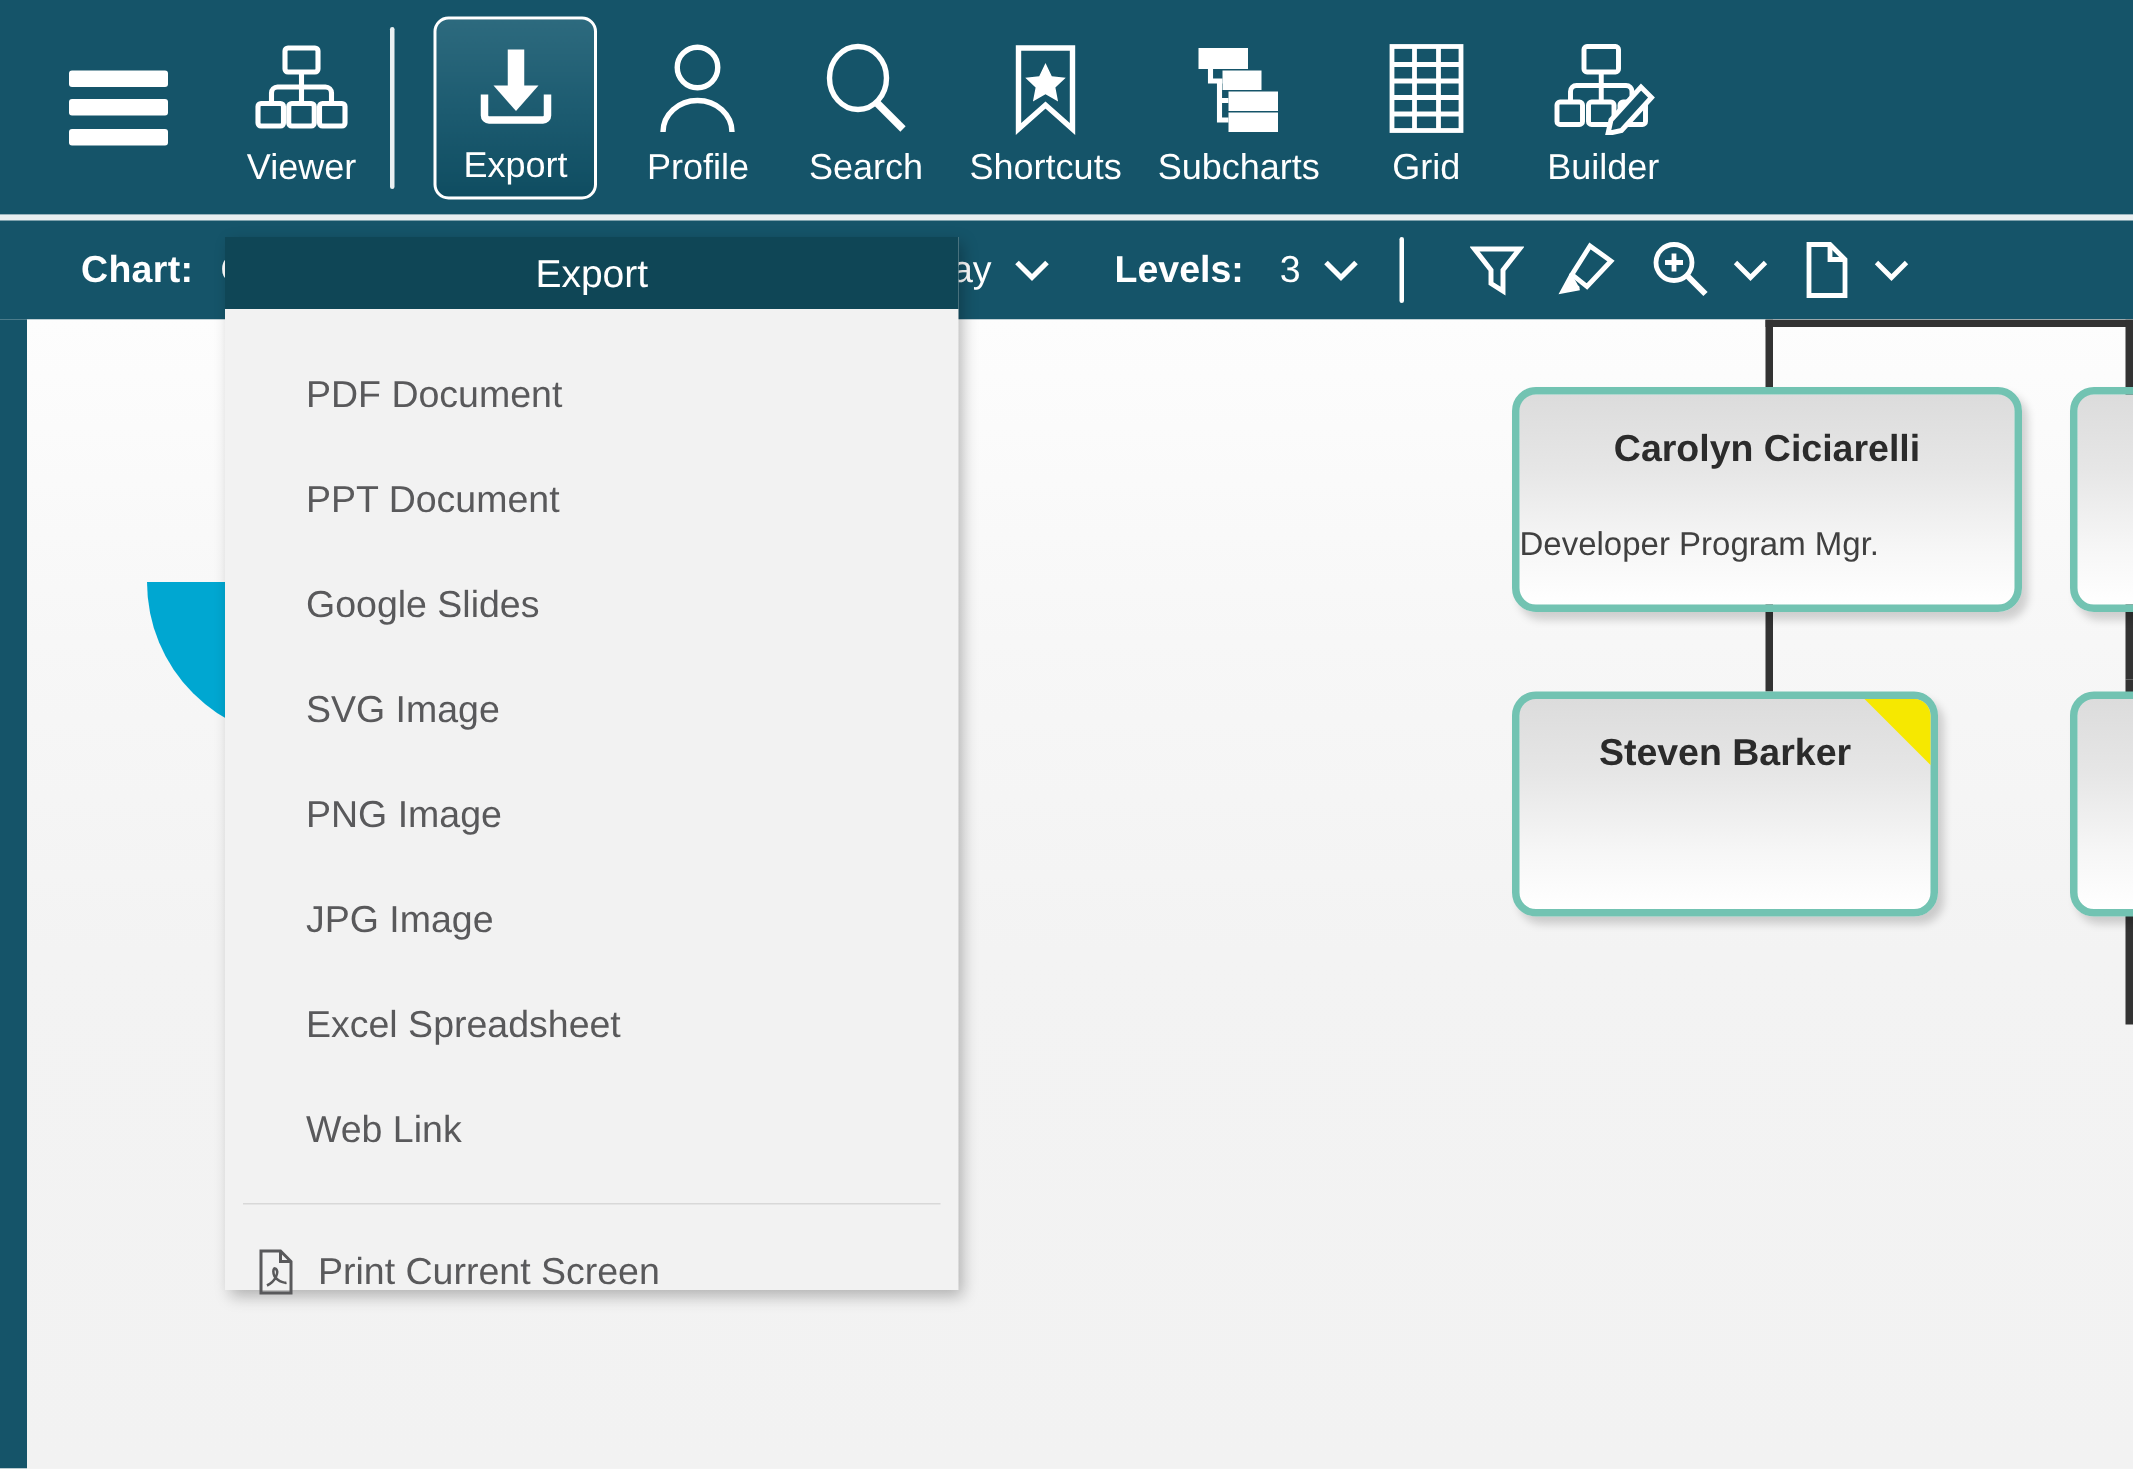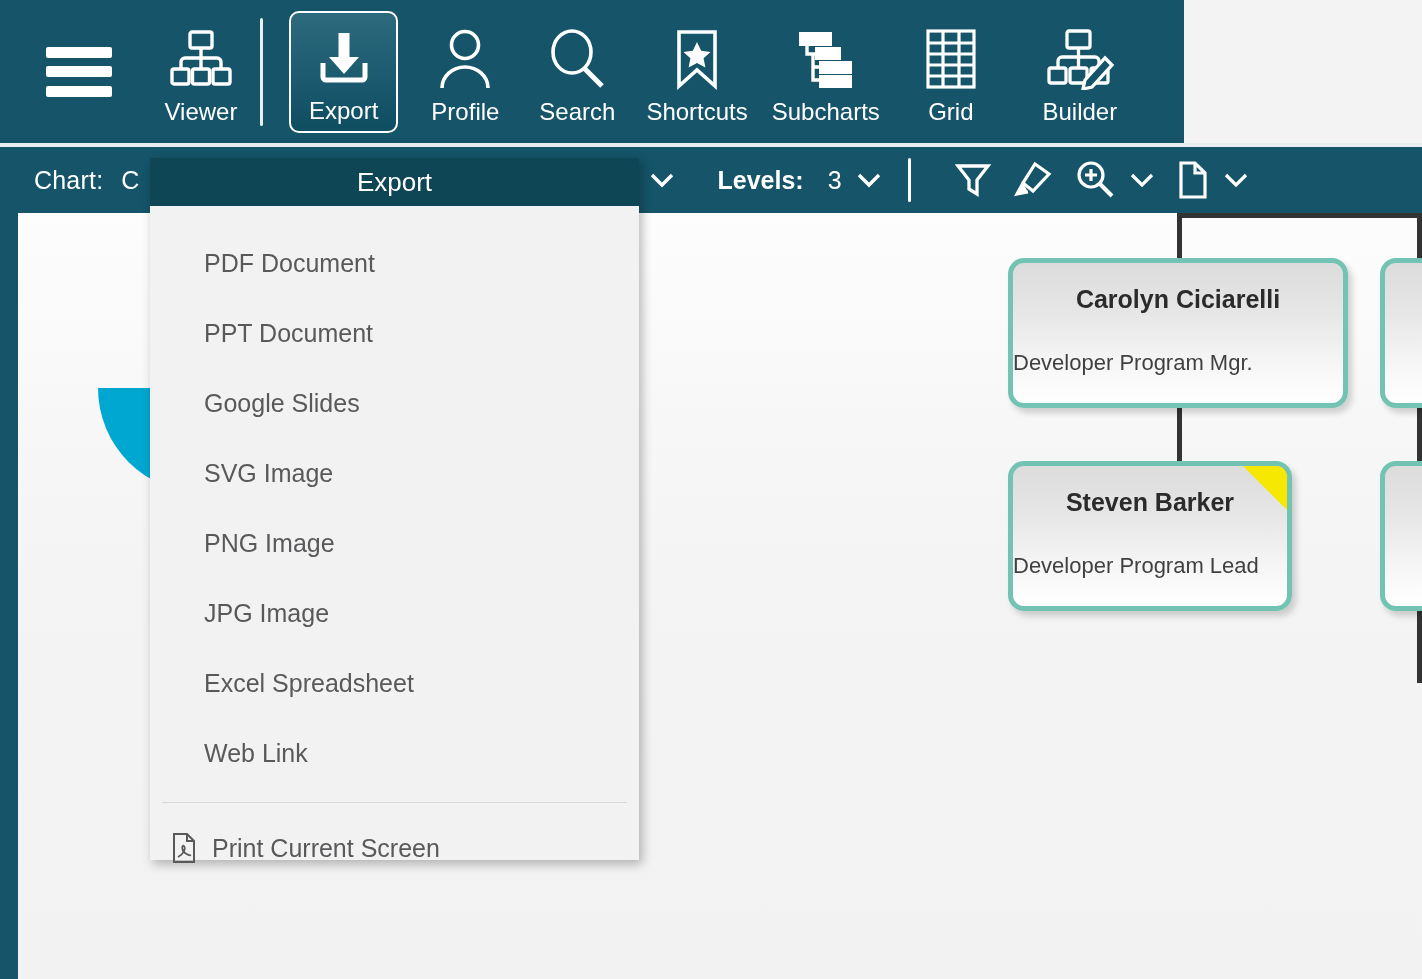--- a/index.html
+++ b/index.html
@@ -7,21 +7,21 @@
     width: 1422px; height: 979px;
     overflow: hidden;
     font-family: "Liberation Sans", sans-serif;
     background: #f3f3f3;
   }
   #app { position: relative; width: 1422px; height: 979px; overflow: hidden; }
 
   
   .topbar {
     position: absolute; left: 0; top: 0;
-    width: 1184px; height: 143px;
+    width: 1422px; height: 143px;
     background: #155469;
     display: flex; align-items: center;
   }
   .hamburger {
     width: 66px; height: 50px;
     margin-left: 46px; margin-right: 44px;
     display: flex; flex-direction: column; justify-content: space-between;
     cursor: pointer;
   }
   .hamburger span { display: block; height: 11px; border-radius: 2px; background: #fff; }
@@ -41,33 +41,33 @@
     padding: 8px 18px 6px 18px;
   }
   .vsep { width: 3px; height: 108px; background: #e9f0f2; margin: 0 20px 0 14px; border-radius: 2px; }
   #tb-viewer   { margin-left: 0px; }
   #tb-export   { margin-left: 6px; }
   #tb-profile  { margin-left: 22px; }
   #tb-search   { margin-left: 22px; }
   #tb-shortcuts{ margin-left: 18px; }
   #tb-subcharts{ margin-left: 12px; }
   #tb-grid     { margin-left: 20px; }
-  #tb-builder  { margin-left: 39px; }
+  #tb-builder  { margin-left: 28px; }
 
   
   .subbar {
     position: absolute; left: 0; top: 143px;
     width: 1422px; height: 70px;
     background: #155469;
     border-top: 4px solid #e8eef0;
     display: flex; align-items: center;
     color: #ffffff;
   }
   .subbar .chart-label {
-    font-size: 25px; font-weight: normal; margin-left: 34px; letter-spacing: .2px;
+    font-size: 25px; font-weight: bold; margin-left: 54px; letter-spacing: .2px;
   }
   .subbar .chart-value {
     font-size: 25px; margin-left: 18px; white-space: nowrap; overflow: hidden;
   }
   .subbar .seg { display: flex; align-items: center; }
   .subbar .overlay-txt { font-size: 25px; margin-left: 10px; }
   .subbar .levels-label { font-size: 25px; font-weight: bold; margin-left: 42px; }
   .subbar .levels-val { font-size: 25px; margin-left: 24px; }
   .chev { margin-left: 14px; display: inline-flex; cursor: pointer; }
   .pipe { width: 3px; height: 44px; background: #fff; margin: 0 22px 0 26px; border-radius: 2px; }
@@ -328,21 +328,20 @@
     <span class="conn" style="left:1399px; top:240px; width:5px; height:230px;"></span>
 
     <div class="node" style="left:990px; top:45px; width:340px; height:150px;">
       <span class="nm">Carolyn Ciciarelli</span>
       <span class="ti">Developer Program Mgr.</span>
     </div>
 
     <div class="node" style="left:990px; top:248px; width:284px; height:150px;">
       <span class="flag"></span>
       <span class="nm">Steven Barker</span>
-      <span class="ti">Developer Program Lead</span>
     </div>
 
     <div class="node" style="left:1362px; top:45px; width:120px; height:150px;"></div>
     <div class="node" style="left:1362px; top:248px; width:120px; height:150px;"></div>
 
   </div>
 
   <div class="menu">
     <div class="menu-head">Export</div>
     <div class="menu-list">

